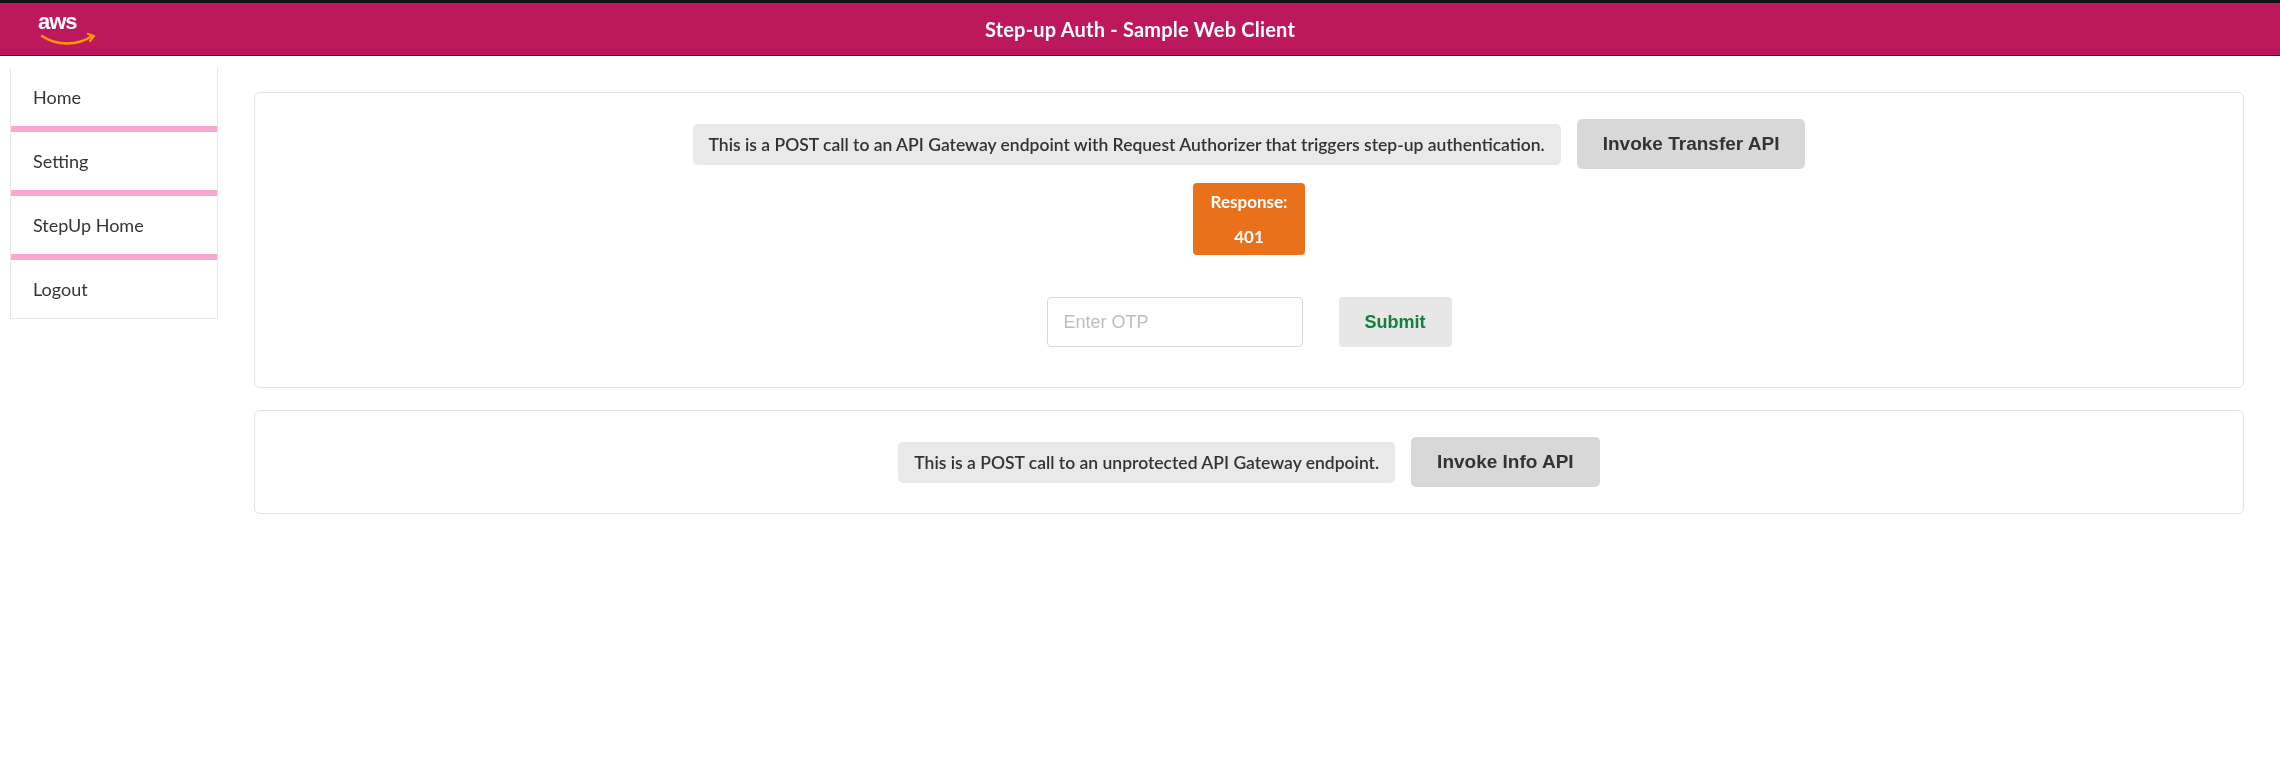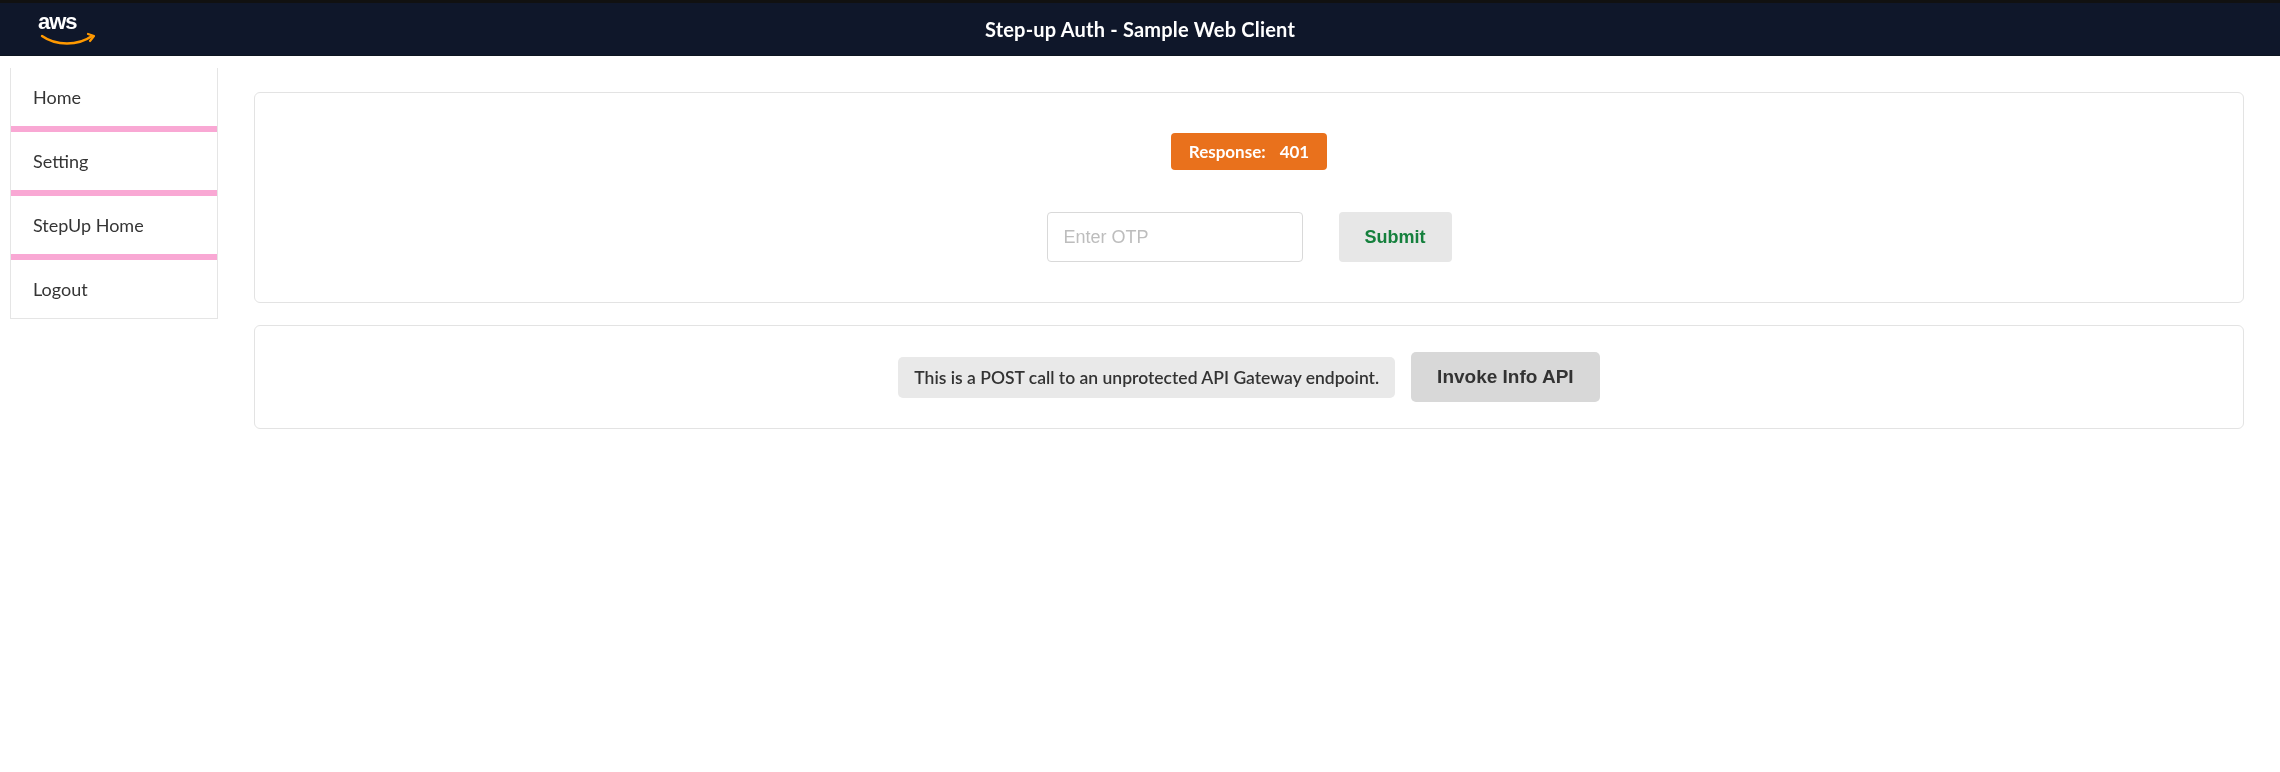--- a/index.html
+++ b/index.html
@@ -7,21 +7,21 @@
       margin: 0;
       padding: 0;
     }
     body {
       font-family: "Lato", "Helvetica Neue", Helvetica, Arial, sans-serif;
       font-size: 16px;
       color: #212529;
       background: #fff;
     }
     .header {
-      background: #0f172a;
+      background: #be185d;
       color: #fff;
       display: flex;
       align-items: center;
       height: 56px;
       position: relative;
       border-top: 3px solid #111;
       border-bottom: 1px solid #0d1520;
     }
     .header .logo {
       position: absolute;
@@ -98,20 +98,21 @@
       background: #e9711c;
       color: #fff;
       font-weight: 700;
       font-size: 17px;
       padding: 8px 18px;
       border-radius: 4px;
       display: inline-flex;
       gap: 14px;
       align-items: center;
       margin-top: 8px;
+      flex-direction: column;
     }
     .response-pill .label {
       font-weight: 700;
     }
     .response-pill .code {
       font-weight: 700;
     }
     .center-row {
       display: flex;
       justify-content: center;
@@ -180,20 +181,24 @@
       <span>StepUp Home</span>
     </div>
     <div class="nav-item">
       <span>Logout</span>
     </div>
   </nav>
 
   <main class="main">
 
     <section class="card">
+      <div class="row-top">
+        <span class="desc-pill">This is a POST call to an API Gateway endpoint with Request Authorizer that triggers step-up authentication.</span>
+        <button class="btn">Invoke Transfer API</button>
+      </div>
 
       <div class="center-row">
         <span class="response-pill">
           <span class="label">Response:</span>
           <span class="code">401</span>
         </span>
       </div>
 
       <div class="otp-row">
         <input type="text" class="otp-input" placeholder="Enter OTP" style="">

